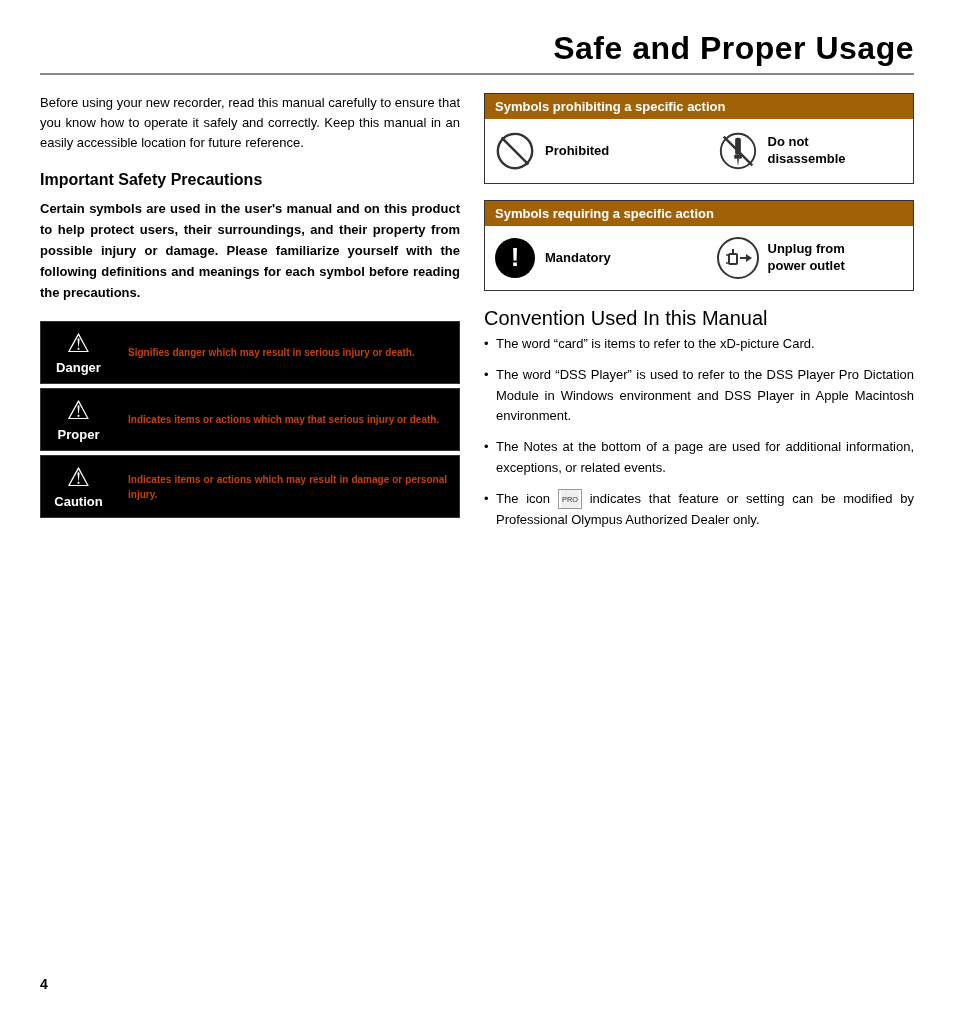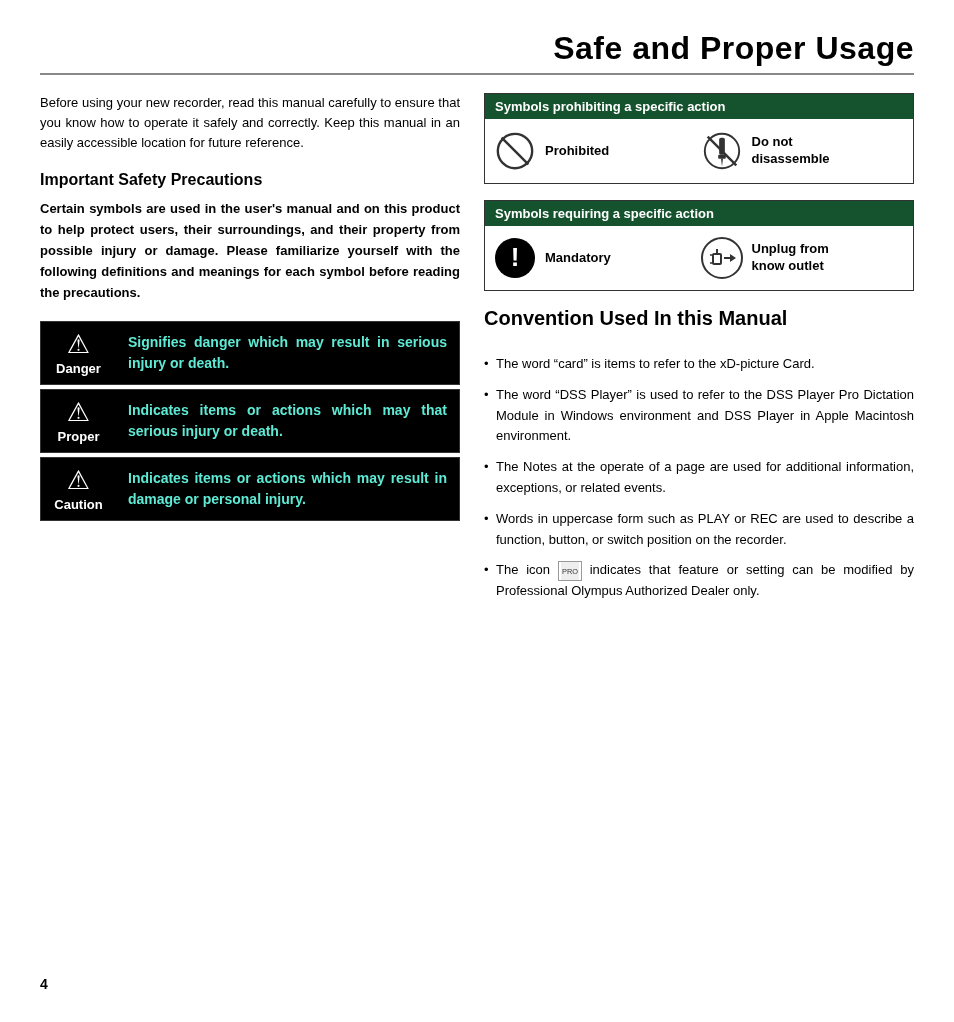--- a/index.html
+++ b/index.html
@@ -91,50 +91,51 @@
     }
 
     .warning-label {
       font-size: 13px;
       font-weight: bold;
       color: #fff;
     }
 
     .warning-text-area {
       background: #000;
-      color: #5eead4;
+      color: #c2410c;
       padding: 10px 12px;
-      font-size: 14px;
+      font-size: 10px;
       font-weight: bold;
       line-height: 1.5;
       flex: 1;
       text-align: justify;
       display: flex;
       align-items: center;
     }
 
     
     .symbols-box {
       border: 1px solid #333;
       margin-bottom: 16px;
     }
 
     .symbols-header {
-      background: #14532d;
+      background: #a16207;
       color: #fff;
       font-weight: bold;
       font-size: 13px;
       padding: 5px 10px;
       text-align: left;
     }
 
     .symbols-row {
       display: flex;
       align-items: center;
       padding: 10px 8px;
+      gap: 16px;
     }
 
     .symbol-item {
       display: flex;
       align-items: center;
       gap: 8px;
       flex: 1;
     }
 
     .symbol-icon {
@@ -165,22 +166,22 @@
       width: 44px; height: 44px;
     }
 
     svg.icon-unplug {
       width: 44px; height: 44px;
     }
 
     
     .convention-heading {
       font-size: 20px;
-      font-weight: bold;
-      margin-bottom: 24px;
+      font-weight: normal;
+      margin-bottom: 4px;
     }
 
     .convention-list {
       list-style: none;
       padding: 0;
     }
 
     .convention-list li {
       font-size: 13px;
       line-height: 1.6;
@@ -318,39 +319,36 @@
               <line x1="17" y1="13" x2="17" y2="18" stroke="#333" stroke-width="2"></line>
 
               <line x1="24" y1="22" x2="34" y2="22" stroke="#333" stroke-width="2"></line>
               <polygon points="30,18 36,22 30,26" fill="#333"></polygon>
 
               <line x1="10" y1="19" x2="13" y2="19" stroke="#333" stroke-width="1.5"></line>
               <line x1="10" y1="27" x2="13" y2="27" stroke="#333" stroke-width="1.5"></line>
             </svg>
           </div>
           <div class="symbol-label" style="white-space: pre-line;">Unplug from
-know outlet</div>
+power outlet</div>
         </div>
       </div>
     </div>
 
     <h2 class="convention-heading">Convention Used In this Manual</h2>
 
     <ul class="convention-list">
       <li>
         <span>The word “card” is items to refer to the xD-picture Card.</span>
       </li>
       <li>
         <span>The word “DSS Player” is used to refer to the DSS Player Pro Dictation Module in Windows environment and DSS Player in Apple Macintosh environment.</span>
       </li>
       <li>
-        <span>The Notes at the operate of a page are used for additional information, exceptions, or related events.</span>
-      </li>
-      <li>
-        <span>Words in uppercase form such as PLAY or REC are used to describe a function, button, or switch position on the recorder.</span>
+        <span>The Notes at the bottom of a page are used for additional information, exceptions, or related events.</span>
       </li>
       <li>
         <span>The icon </span>
         
         <svg class="icon-inline" viewBox="0 0 22 22" xmlns="http://www.w3.org/2000/svg" style="display:inline-block;vertical-align:middle;width:24px;height:20px;border:1px solid #999;">
           <rect width="22" height="22" fill="#eee"></rect>
           <text x="11" y="15" text-anchor="middle" font-size="9" fill="#333" font-family="Arial">PRO</text>
         </svg>
         <span> indicates that feature or setting can be modified by Professional Olympus Authorized Dealer only.</span>
       </li>

